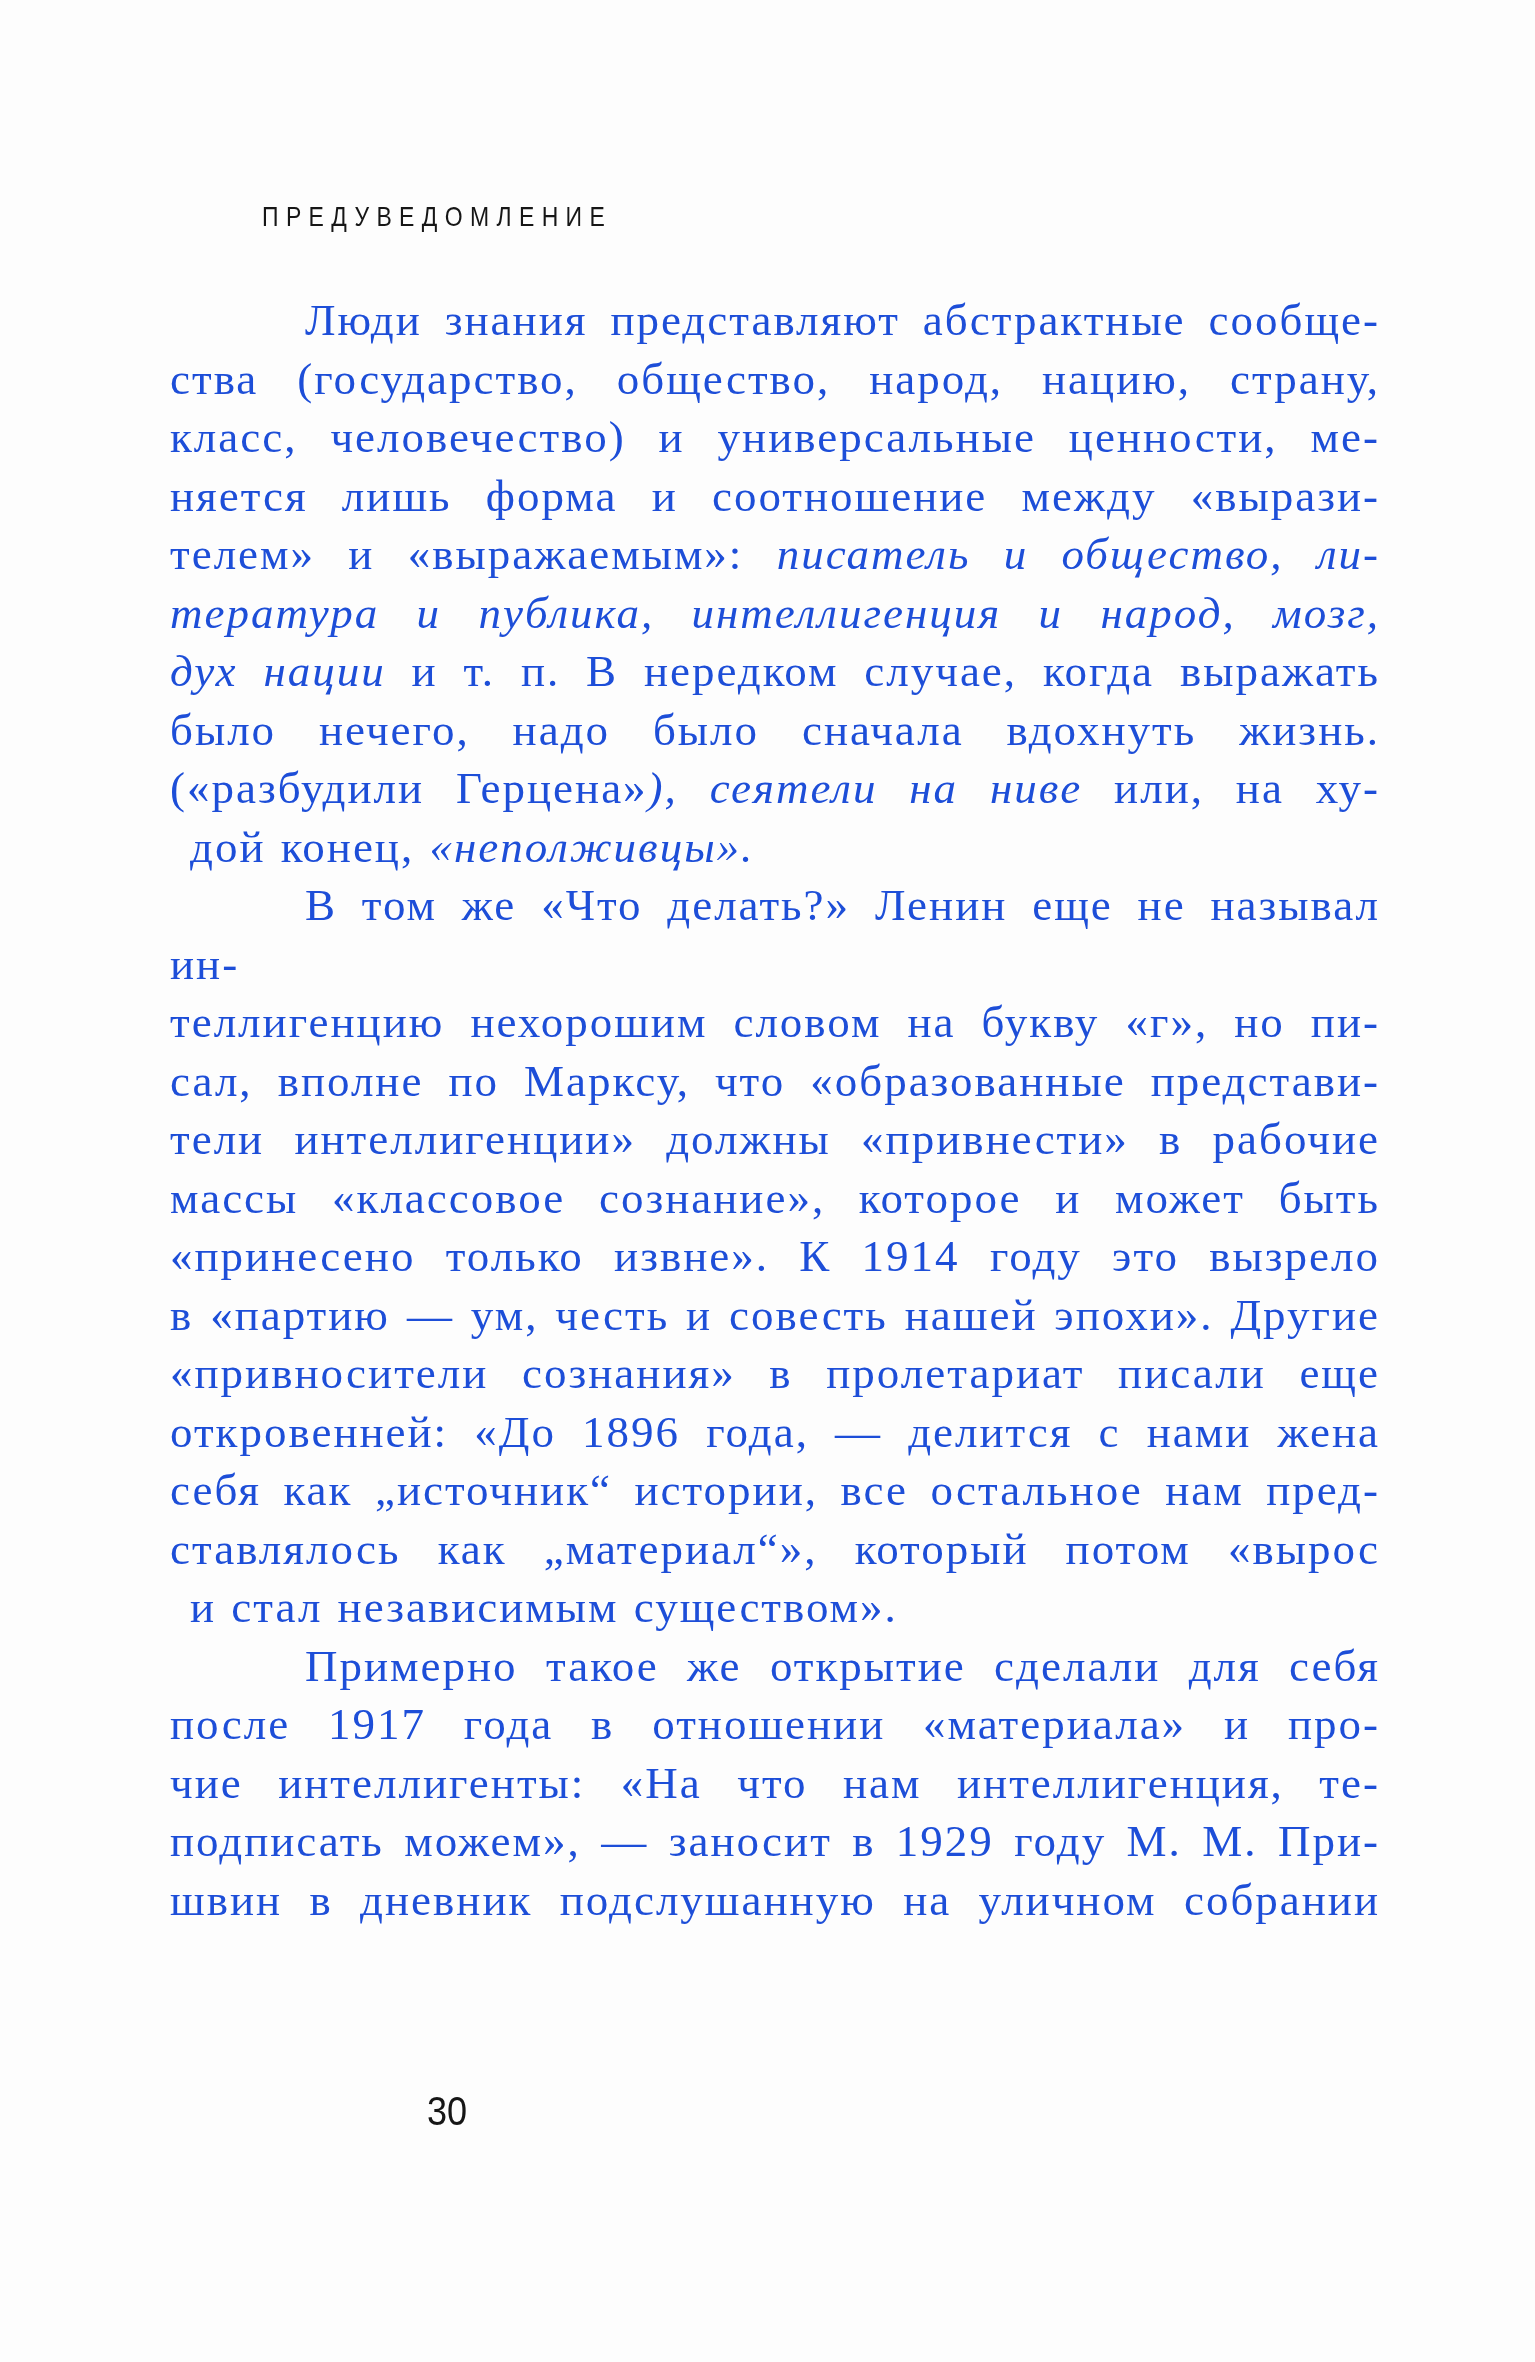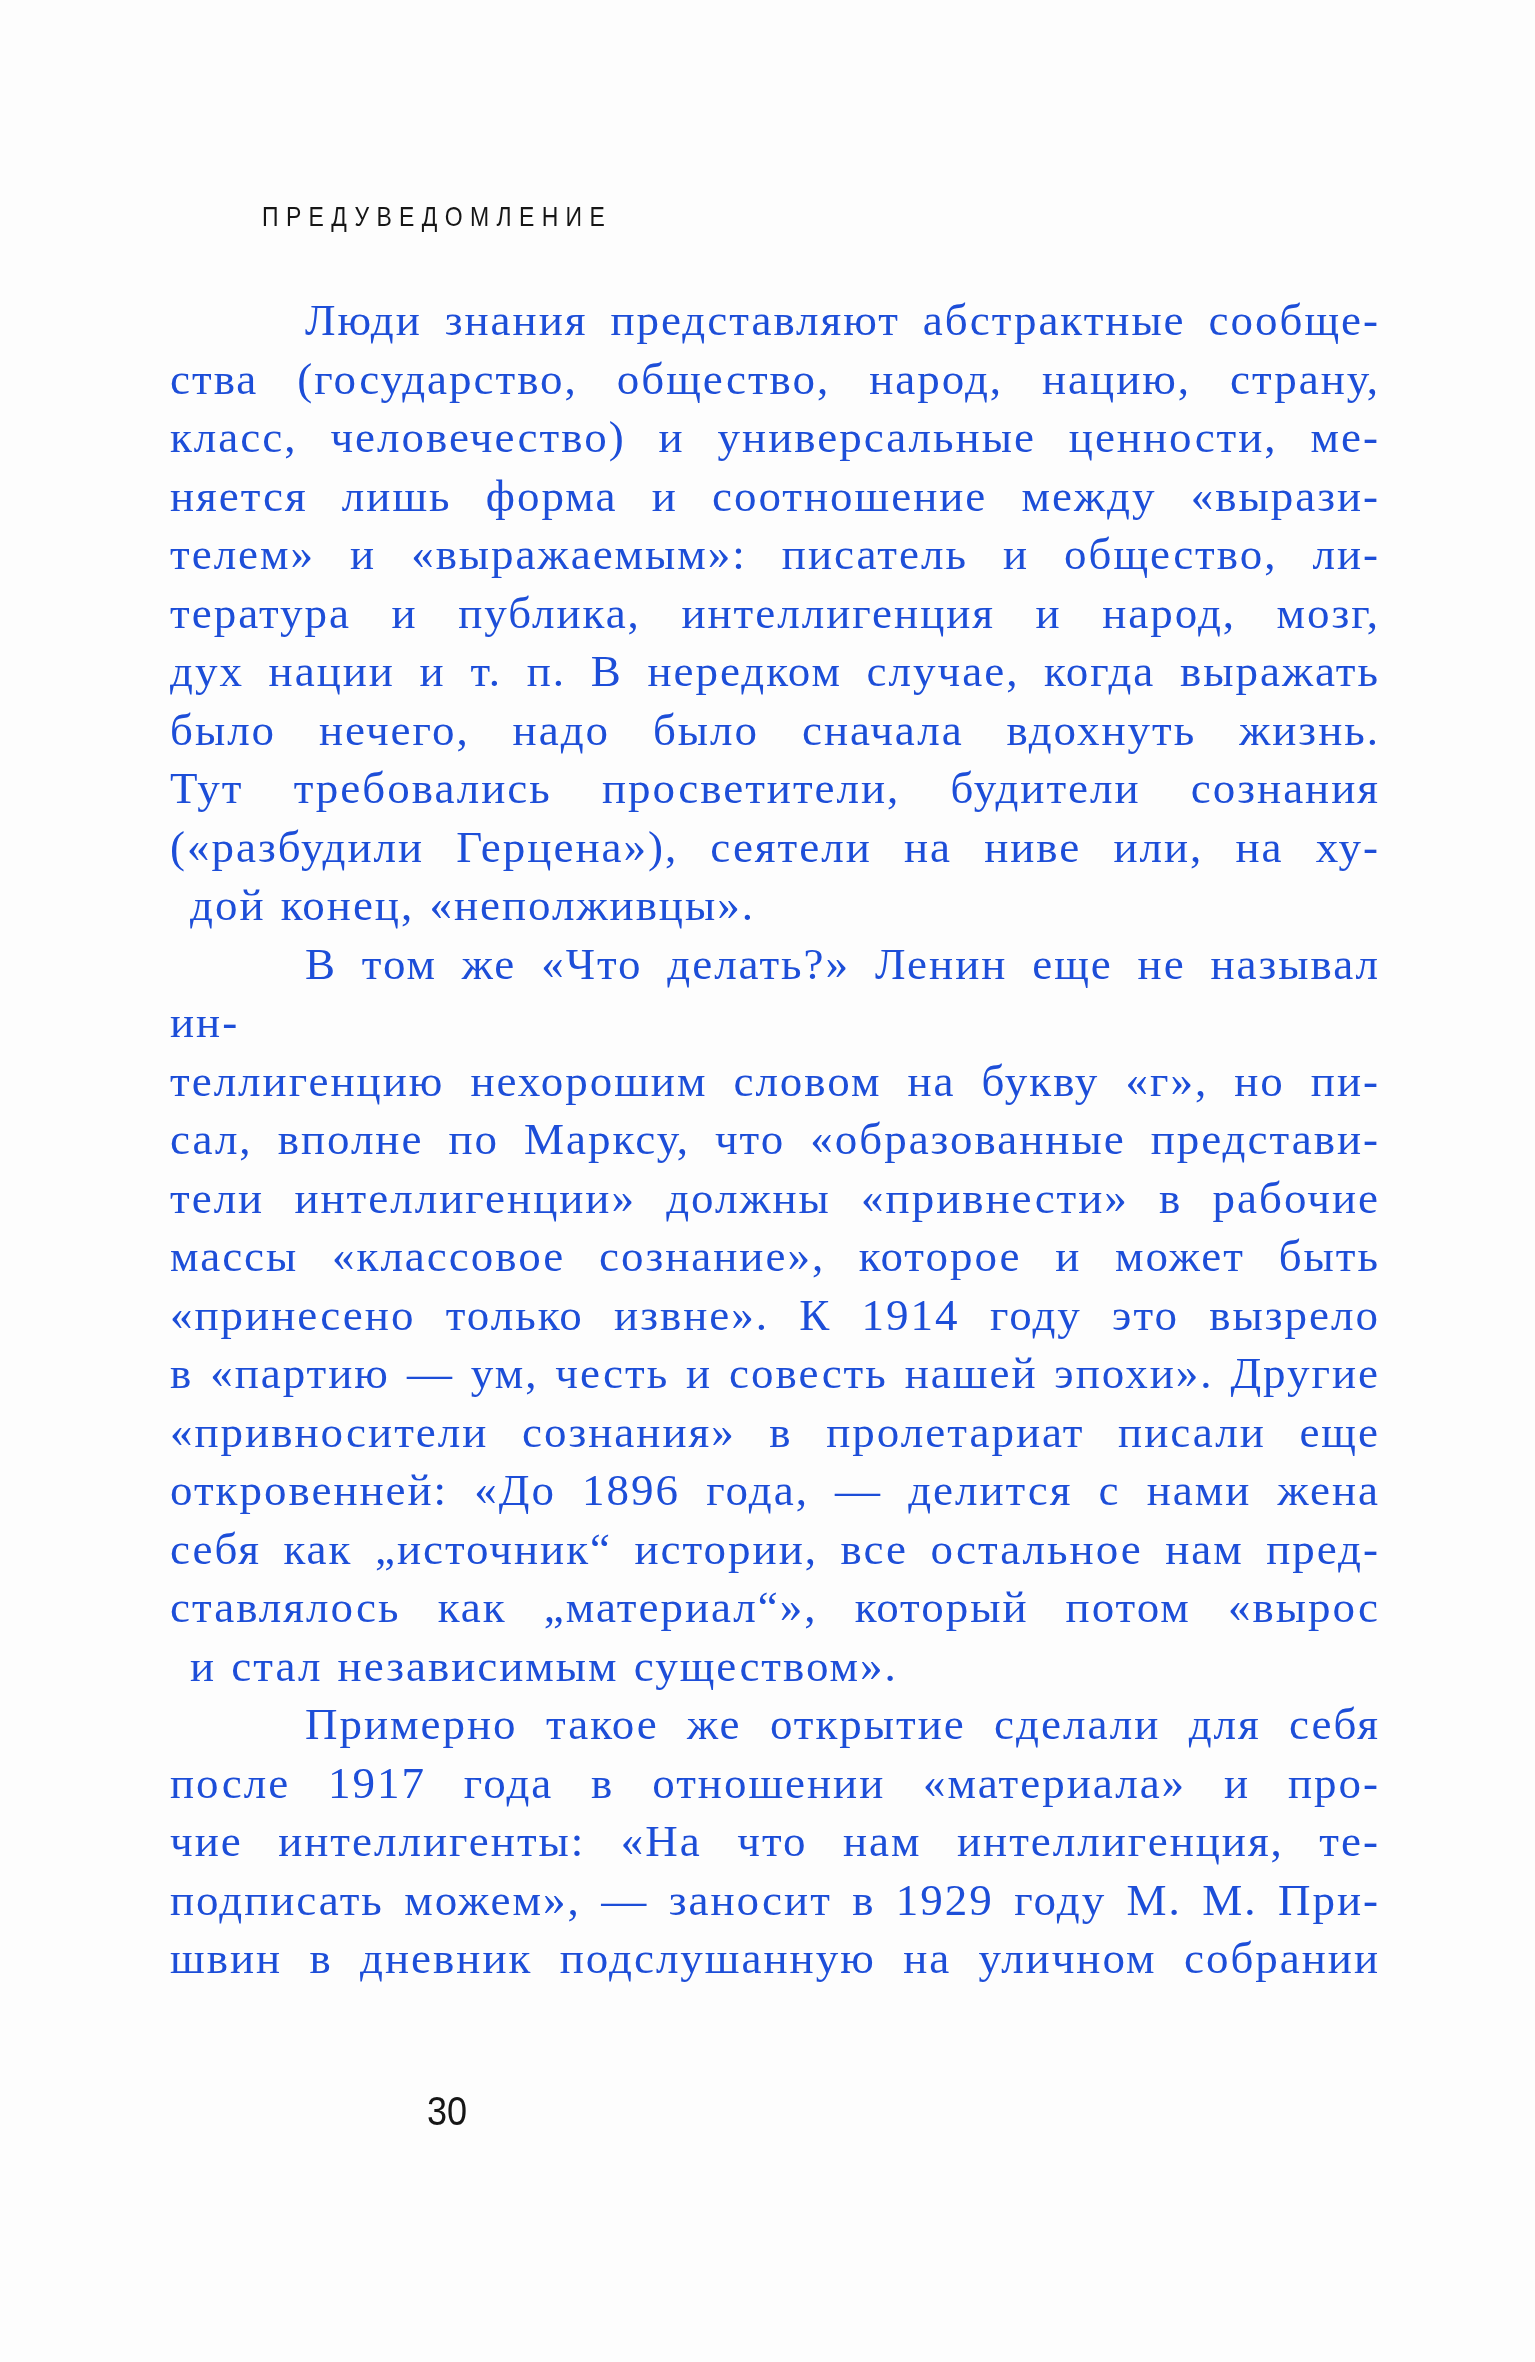--- a/index.html
+++ b/index.html
@@ -44,20 +44,21 @@
     text-align-last: justify;
   }
   .line.end {
     text-align-last: left;
     margin-left: 20px;
   }
   .line.first {
     text-indent: 135px;
   }
   .it {
+    font-style: italic;
   }
   .folio {
     position: absolute;
     left: 427px;
     top: 2088px;
     font-family: "Liberation Sans", sans-serif;
     font-size: 41px;
     color: #161616;
     transform: scaleX(0.88);
     transform-origin: left top;
@@ -70,21 +71,20 @@
 
 <div class="body-text" style="color: #1d4ed8;">
     <div class="line first"><span>Люди знания представляют абстрактные сообще-</span></div>
     <div class="line"><span>ства (государство, общество, народ, нацию, страну,</span></div>
     <div class="line"><span>класс, человечество) и универсальные ценности, ме-</span></div>
     <div class="line"><span>няется лишь форма и соотношение между «вырази-</span></div>
     <div class="line"><span>телем» и «выражаемым»: </span><span class="it">писатель и общество, ли-</span></div>
     <div class="line"><span class="it">тература и публика, интеллигенция и народ, мозг,</span></div>
     <div class="line"><span class="it">дух нации</span><span> и т. п. В нередком случае, когда выражать</span></div>
     <div class="line"><span>было нечего, надо было сначала вдохнуть жизнь.</span></div>
-    <div class="line"><span>Тут требовались </span><span class="it">просветители, будители сознания</span></div>
     <div class="line"><span>(«разбудили Герцена»</span><span class="it">), сеятели на ниве</span><span> или, на ху-</span></div>
     <div class="line end"><span>дой конец, </span><span class="it">«неполживцы».</span></div>
     <div class="line first"><span>В том же «Что делать?» Ленин еще не называл ин-</span></div>
     <div class="line"><span>теллигенцию нехорошим словом на букву «г», но пи-</span></div>
     <div class="line"><span>сал, вполне по Марксу, что «образованные представи-</span></div>
     <div class="line"><span>тели интеллигенции» должны «привнести» в рабочие</span></div>
     <div class="line"><span>массы «классовое сознание», которое и может быть</span></div>
     <div class="line"><span>«принесено только извне». К 1914 году это вызрело</span></div>
     <div class="line"><span>в «партию — ум, честь и совесть нашей эпохи». Другие</span></div>
     <div class="line"><span>«привносители сознания» в пролетариат писали еще</span></div>

